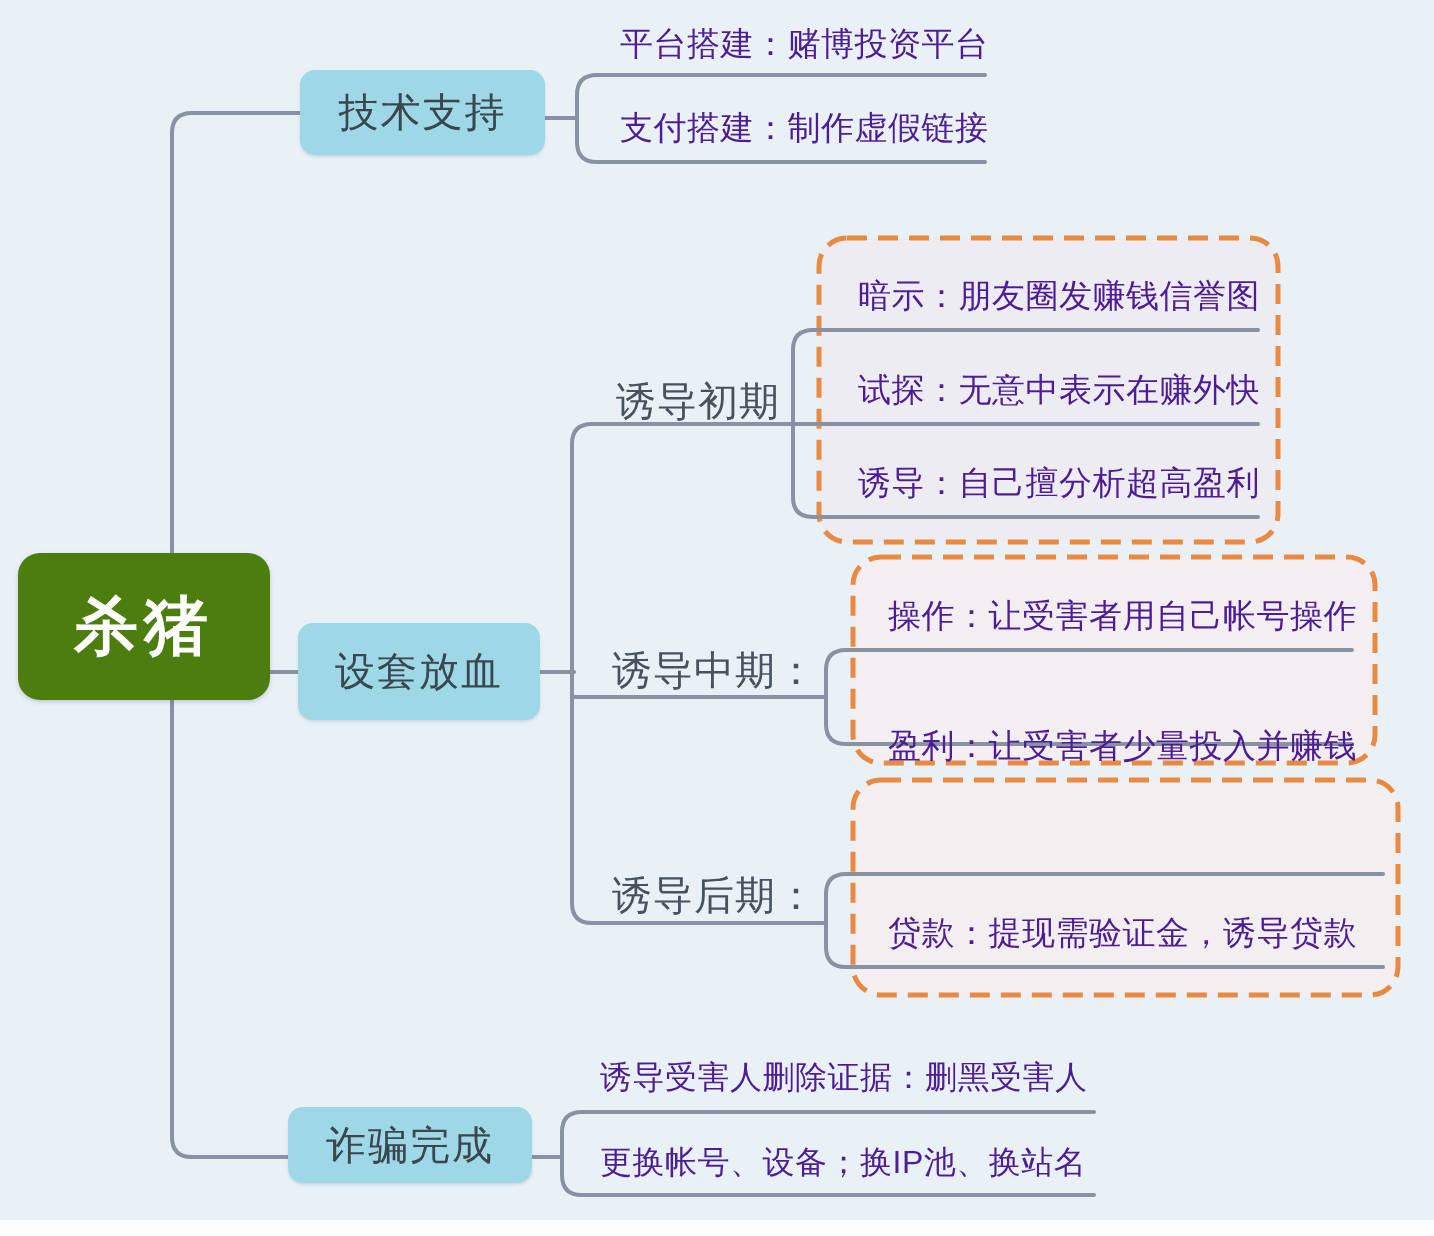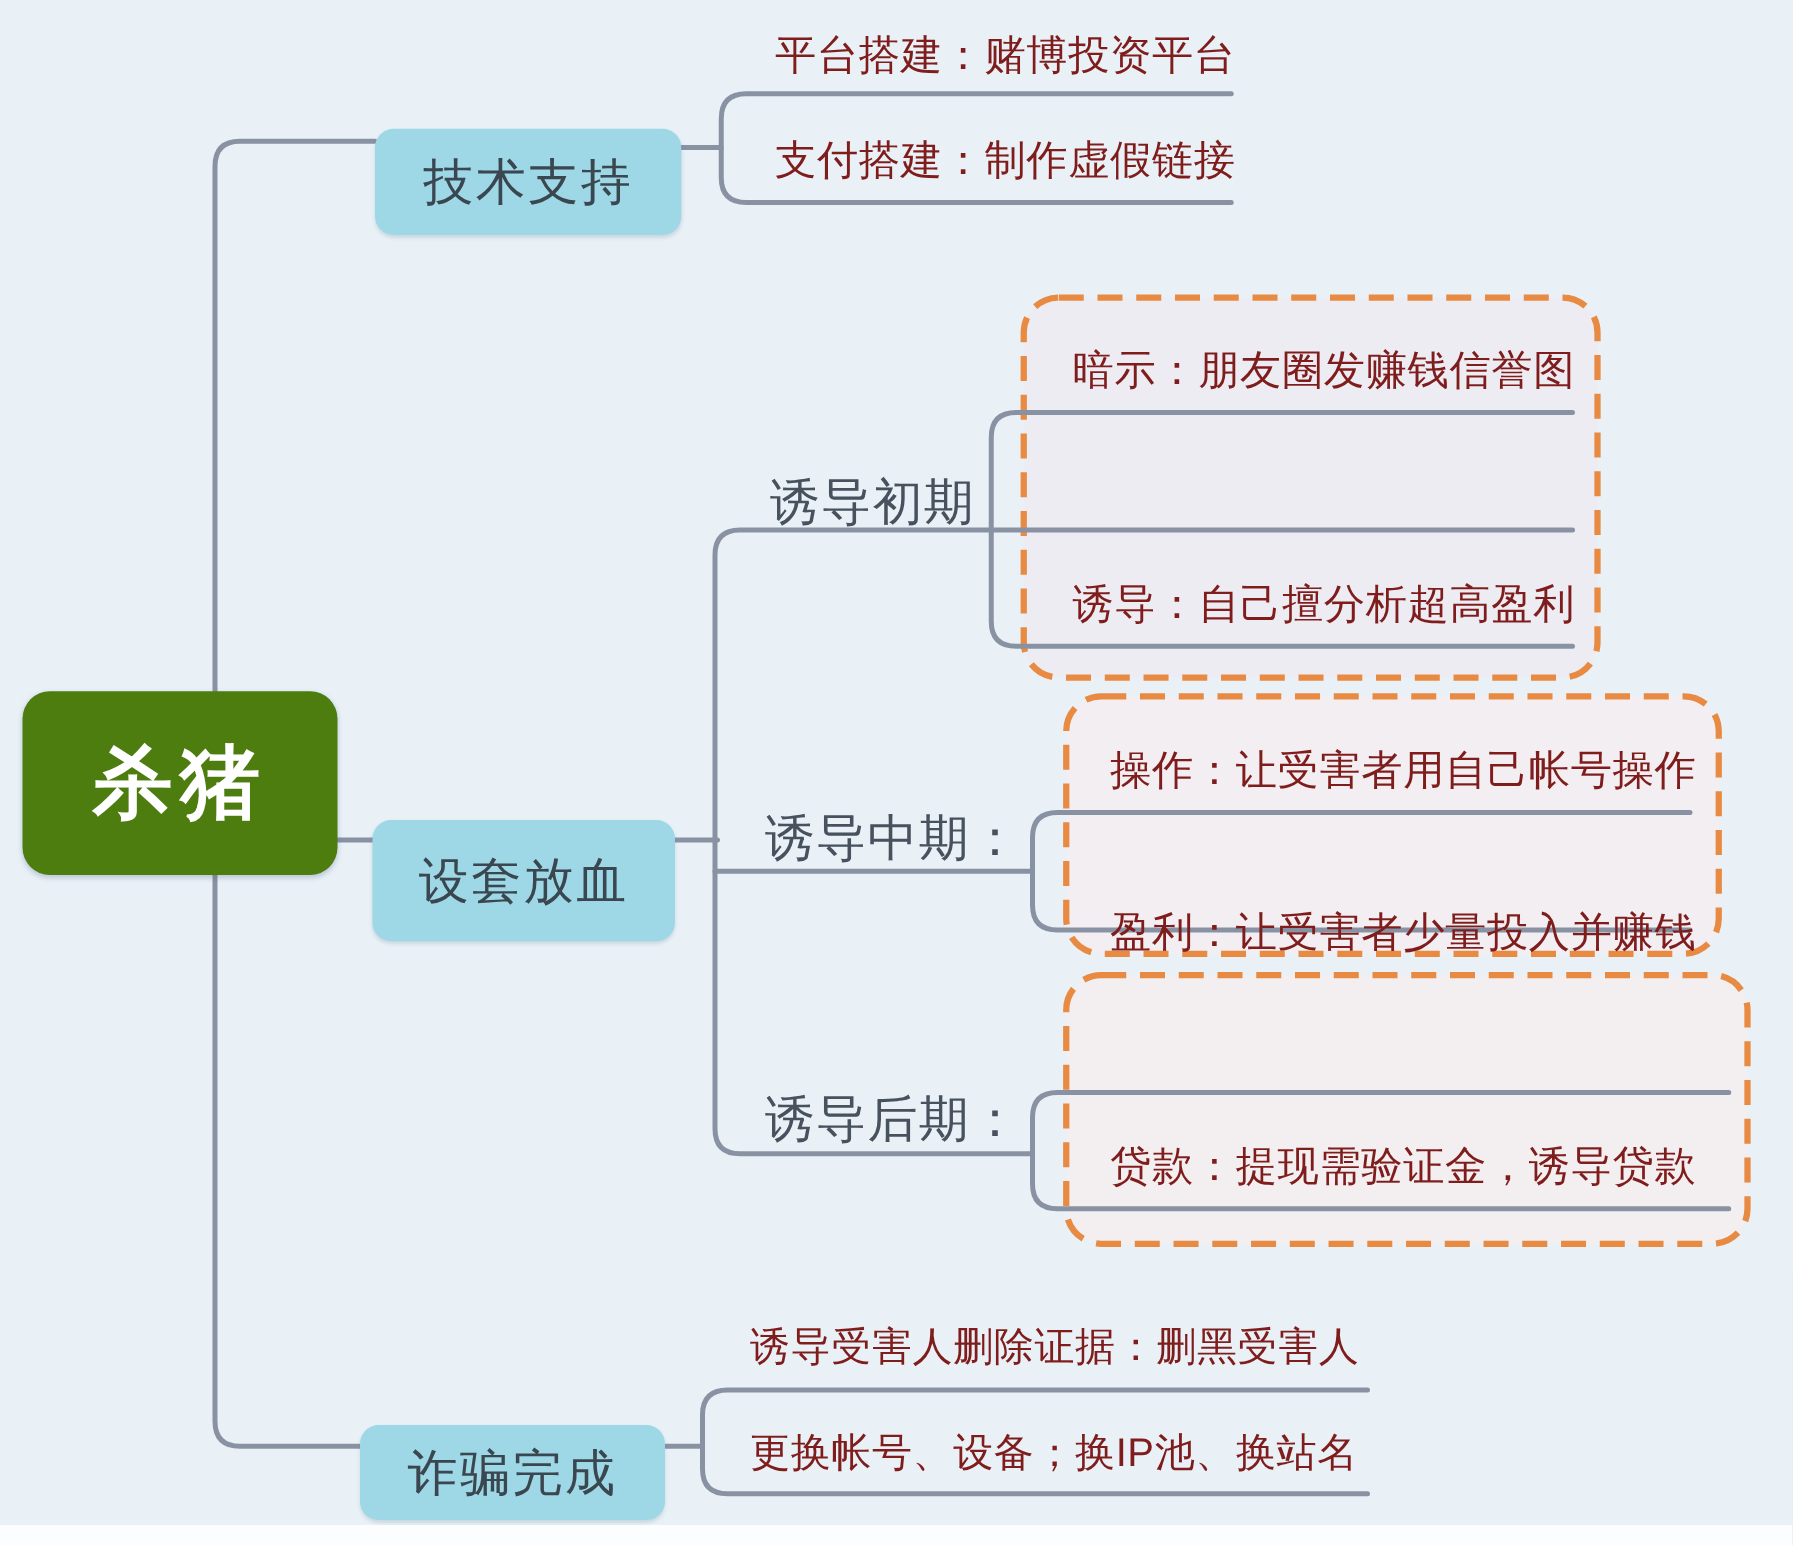--- a/index.html
+++ b/index.html
@@ -44,29 +44,28 @@
     letter-spacing:6px;
     box-shadow:0 2px 4px rgba(60,80,120,0.25);
   }
   .branch-node{
     background:#9ed8e6;
     border-radius:15px;
     color:#3a4750;
     font-size:40px;
     letter-spacing:2px;
     box-shadow:0 2px 3px rgba(80,120,140,0.2);
-    margin-top:33px;
   }
   #branch-tech{left:300px;top:70px;width:245px;height:85px;}
   #branch-trap{left:298px;top:623px;width:242px;height:97px;}
   #branch-done{left:288px;top:1107px;width:244px;height:76px;}
   .leaf{
     position:absolute;
     font-size:33px;
-    color:#7f1d1d;
+    color:#4c1d95;
     line-height:1.2;
     white-space:nowrap;
     letter-spacing:0.5px;
   }
   .leaf.small{font-size:32px;}
   .group-label{
     position:absolute;
     font-size:40px;
     color:#47525e;
     white-space:nowrap;
@@ -117,20 +116,21 @@
   <div class="node branch-node" id="branch-done">诈骗完成</div>
 
   <div class="leaf" style="left:620px;top:24px;">平台搭建：赌博投资平台</div>
   <div class="leaf" style="left:620px;top:108px;">支付搭建：制作虚假链接</div>
 
   <div class="group-label" style="left:616px;top:374px;">诱导初期</div>
   <div class="group-label" style="left:612px;top:643px;">诱导中期：</div>
   <div class="group-label" style="left:612px;top:868px;">诱导后期：</div>
 
   <div class="leaf" style="left:858px;top:276px;">暗示：朋友圈发赚钱信誉图</div>
+  <div class="leaf" style="left:858px;top:370px;">试探：无意中表示在赚外快</div>
   <div class="leaf" style="left:858px;top:463px;">诱导：自己擅分析超高盈利</div>
 
   <div class="leaf" style="left:888px;top:596px;">操作：让受害者用自己帐号操作</div>
   <div class="leaf" style="left:888px;top:690px;margin-top:36px;">盈利：让受害者少量投入并赚钱</div>
 
   <div class="leaf" style="left:888px;top:913px;">贷款：提现需验证金，诱导贷款</div>
 
   <div class="leaf small" style="left:600px;top:1058px;">诱导受害人删除证据：删黑受害人</div>
   <div class="leaf small" style="left:600px;top:1143px;">更换帐号、设备；换IP池、换站名</div>
 

